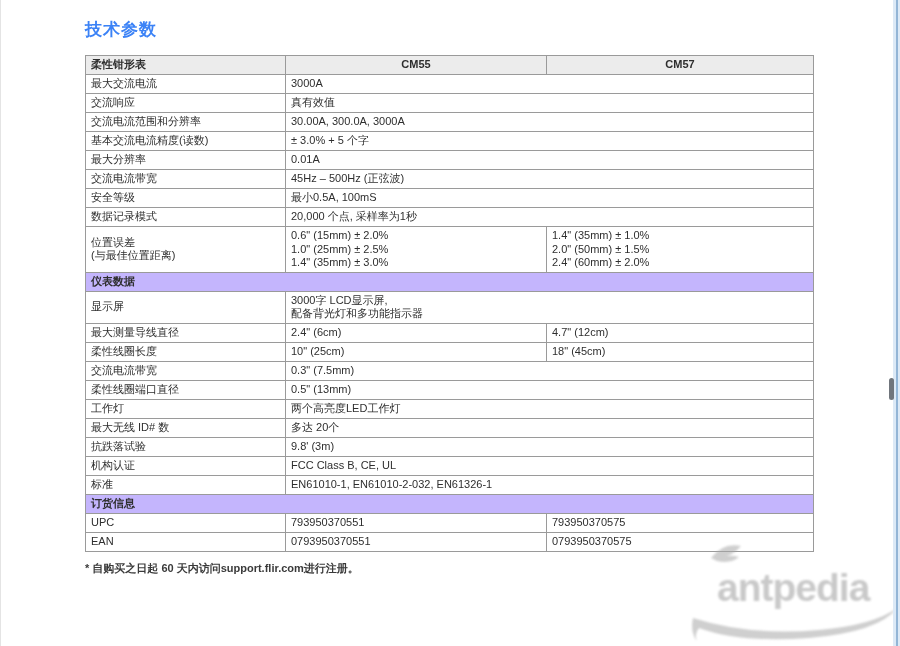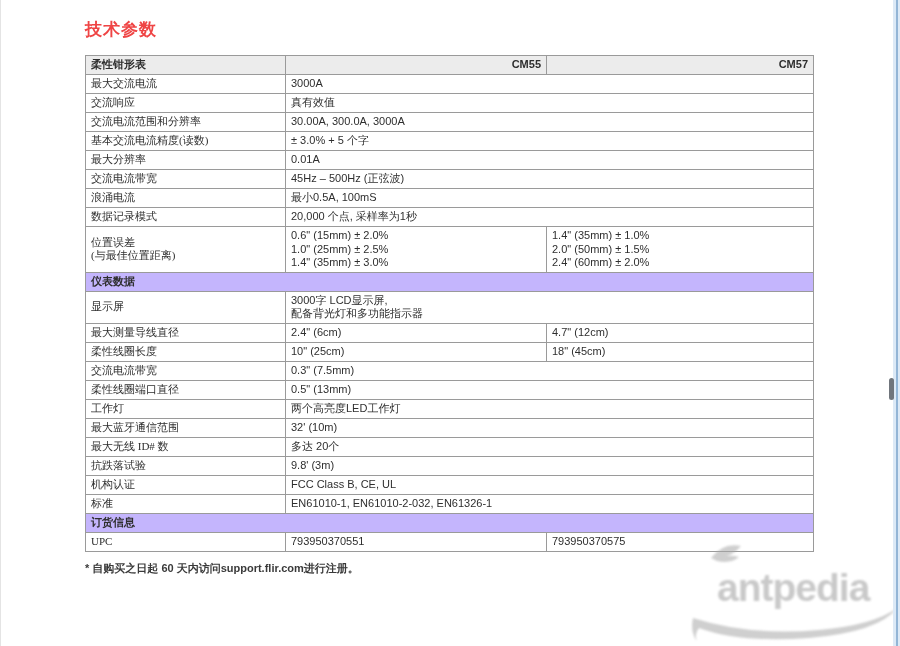--- a/index.html
+++ b/index.html
@@ -8,21 +8,21 @@
     position: relative;
     background: #ffffff;
     font-family: "Liberation Sans", sans-serif;
     overflow: hidden;
     border-left: 1px solid #e4e4e4;
   }
   .page { position: absolute; left: 84px; top: 18px; width: 728px; }
   .page-title {
     font-size: 17px;
     font-weight: bold;
-    color: #ef4444;
+    color: #3b82f6;
     letter-spacing: 1px;
     margin-bottom: 14px;
   }
   table.spec {
     width: 728px;
     border-collapse: collapse;
     table-layout: fixed;
   }
   table.spec col.c1 { width: 200px; }
   table.spec col.c2 { width: 261px; }
@@ -32,22 +32,22 @@
     font-size: 11px;
     line-height: 13.5px;
     color: #2e2e2e;
     padding: 2px 5px;
     white-space: pre-line;
     vertical-align: middle;
     height: 19px;
   }
   table.spec th { font-weight: bold; background: #ececec; margin-left: 24px; }
   table.spec th:first-child { text-align: left; }
-  table.spec th { text-align: right; }
-  table.spec td:first-child { text-align: left; font-family: Liberation Serif, serif; }
+  table.spec th { text-align: center; }
+  table.spec td:first-child { text-align: left; }
   table.spec td { text-align: left; }
   tr.section-row td {
     background: #c4b5fd;
     font-weight: bold;
     text-align: left;
   }
   .footnote {
     margin-top: 9px;
     font-size: 11px;
     font-weight: bold;
@@ -114,21 +114,21 @@
         </tr>
         <tr>
           <td>最大分辨率</td>
           <td colspan="2">0.01A</td>
         </tr>
         <tr>
           <td>交流电流带宽</td>
           <td colspan="2">45Hz – 500Hz (正弦波)</td>
         </tr>
         <tr>
-          <td>浪涌电流</td>
+          <td>安全等级</td>
           <td colspan="2">最小0.5A, 100mS</td>
         </tr>
         <tr>
           <td>数据记录模式</td>
           <td colspan="2">20,000 个点, 采样率为1秒</td>
         </tr>
         <tr>
           <td>位置误差
 (与最佳位置距离)</td>
           <td>0.6" (15mm) ± 2.0%
@@ -162,24 +162,20 @@
         </tr>
         <tr>
           <td>柔性线圈端口直径</td>
           <td colspan="2">0.5" (13mm)</td>
         </tr>
         <tr>
           <td>工作灯</td>
           <td colspan="2">两个高亮度LED工作灯</td>
         </tr>
         <tr>
-          <td>最大蓝牙通信范围</td>
-          <td colspan="2">32' (10m)</td>
-        </tr>
-        <tr>
           <td>最大无线 ID# 数</td>
           <td colspan="2">多达 20个</td>
         </tr>
         <tr>
           <td>抗跌落试验</td>
           <td colspan="2">9.8' (3m)</td>
         </tr>
         <tr>
           <td>机构认证</td>
           <td colspan="2">FCC Class B, CE, UL</td>
@@ -188,20 +184,25 @@
           <td>标准</td>
           <td colspan="2">EN61010-1, EN61010-2-032, EN61326-1</td>
         </tr>
         <tr class="section-row">
           <td colspan="3">订货信息</td>
         </tr>
         <tr>
           <td>UPC</td>
           <td>793950370551</td>
           <td>793950370575</td>
+        </tr>
+        <tr>
+          <td>EAN</td>
+          <td>0793950370551</td>
+          <td>0793950370575</td>
         </tr>
       </tbody>
   </table>
 
   <div class="footnote">* 自购买之日起 60 天内访问support.flir.com进行注册。</div>
 </div>
 
 <div class="watermark">
   <svg width="212" height="100" viewBox="0 0 212 100">
     <path d="M22 18 Q34 2 52 6 Q44 16 30 18 Q40 14 50 17 Q42 24 28 21 Z" fill="#a8a8a8"></path>

